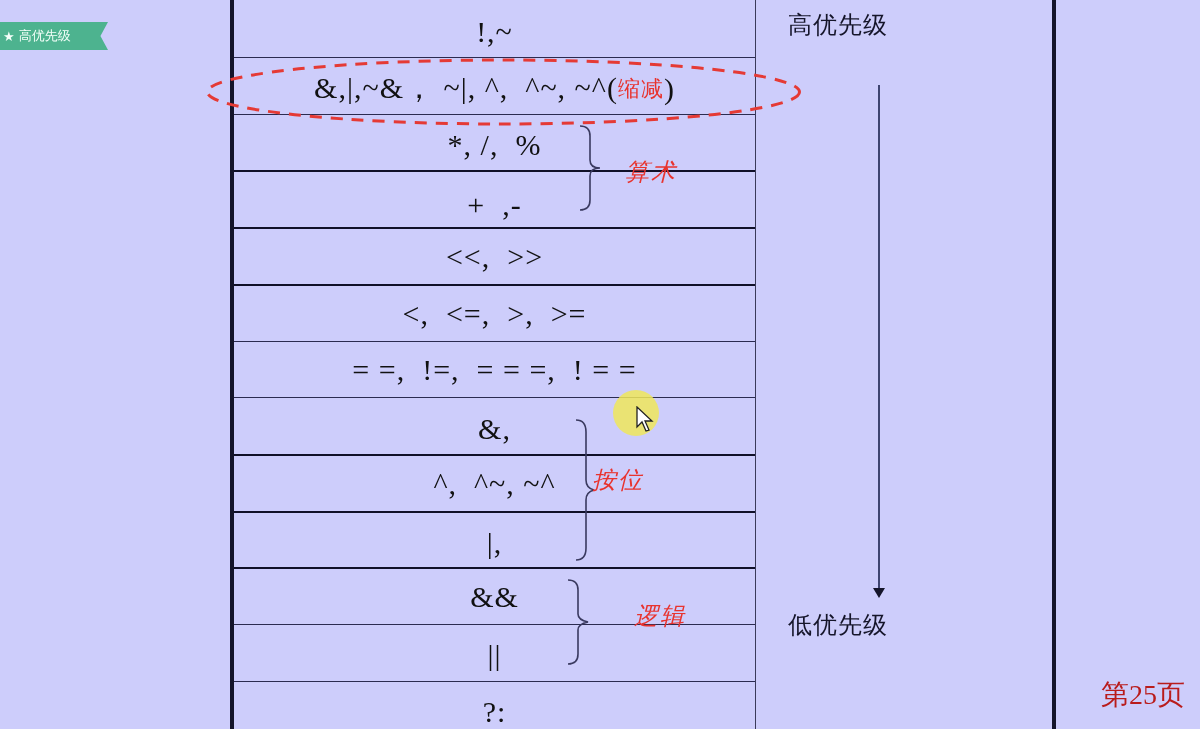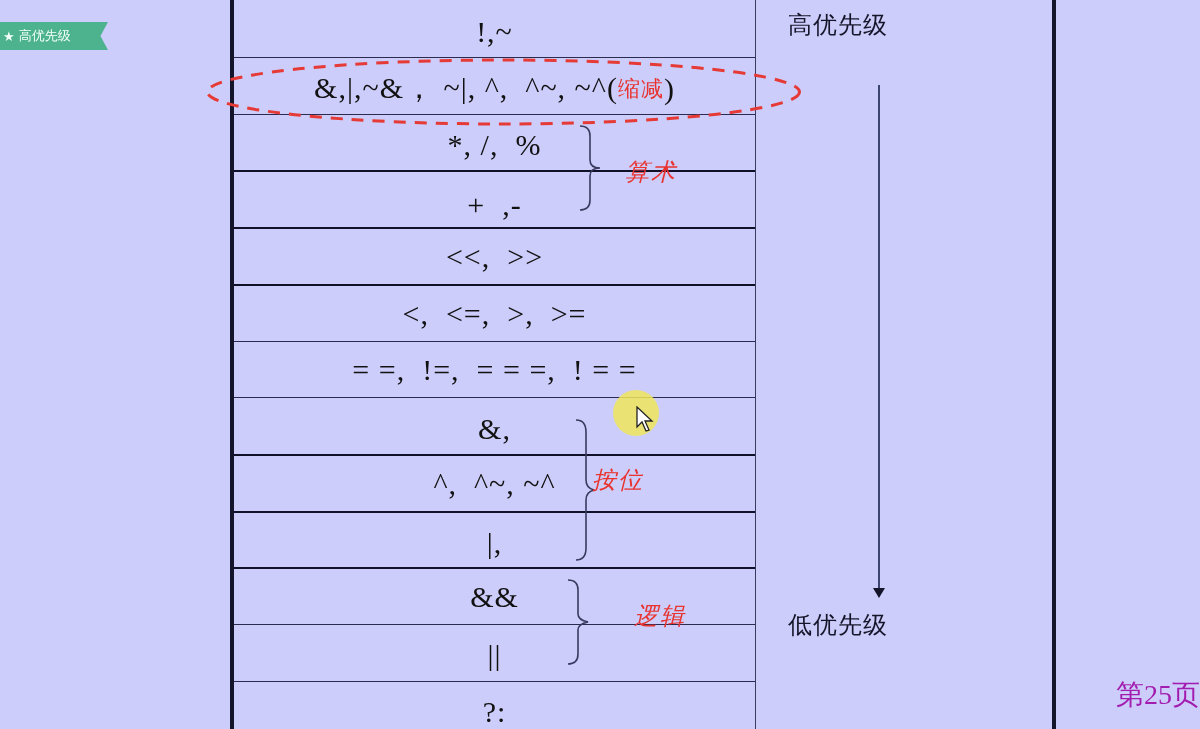--- a/index.html
+++ b/index.html
@@ -117,23 +117,23 @@
     }
     .ellipse {
       position: absolute;
       left: 205px;
       top: 57px;
       width: 597px;
       height: 70px;
     }
     .page-number {
       position: absolute;
-      right: 0;
+      right: 15px;
       top: 676px;
-      color: #a21caf;
+      color: #b91c1c;
       font-size: 28px;
       font-family: "Liberation Serif", serif;
       margin-left: 28px;
     }
     .cursor-highlight {
       position: absolute;
       left: 613px;
       top: 390px;
       width: 46px;
       height: 46px;

